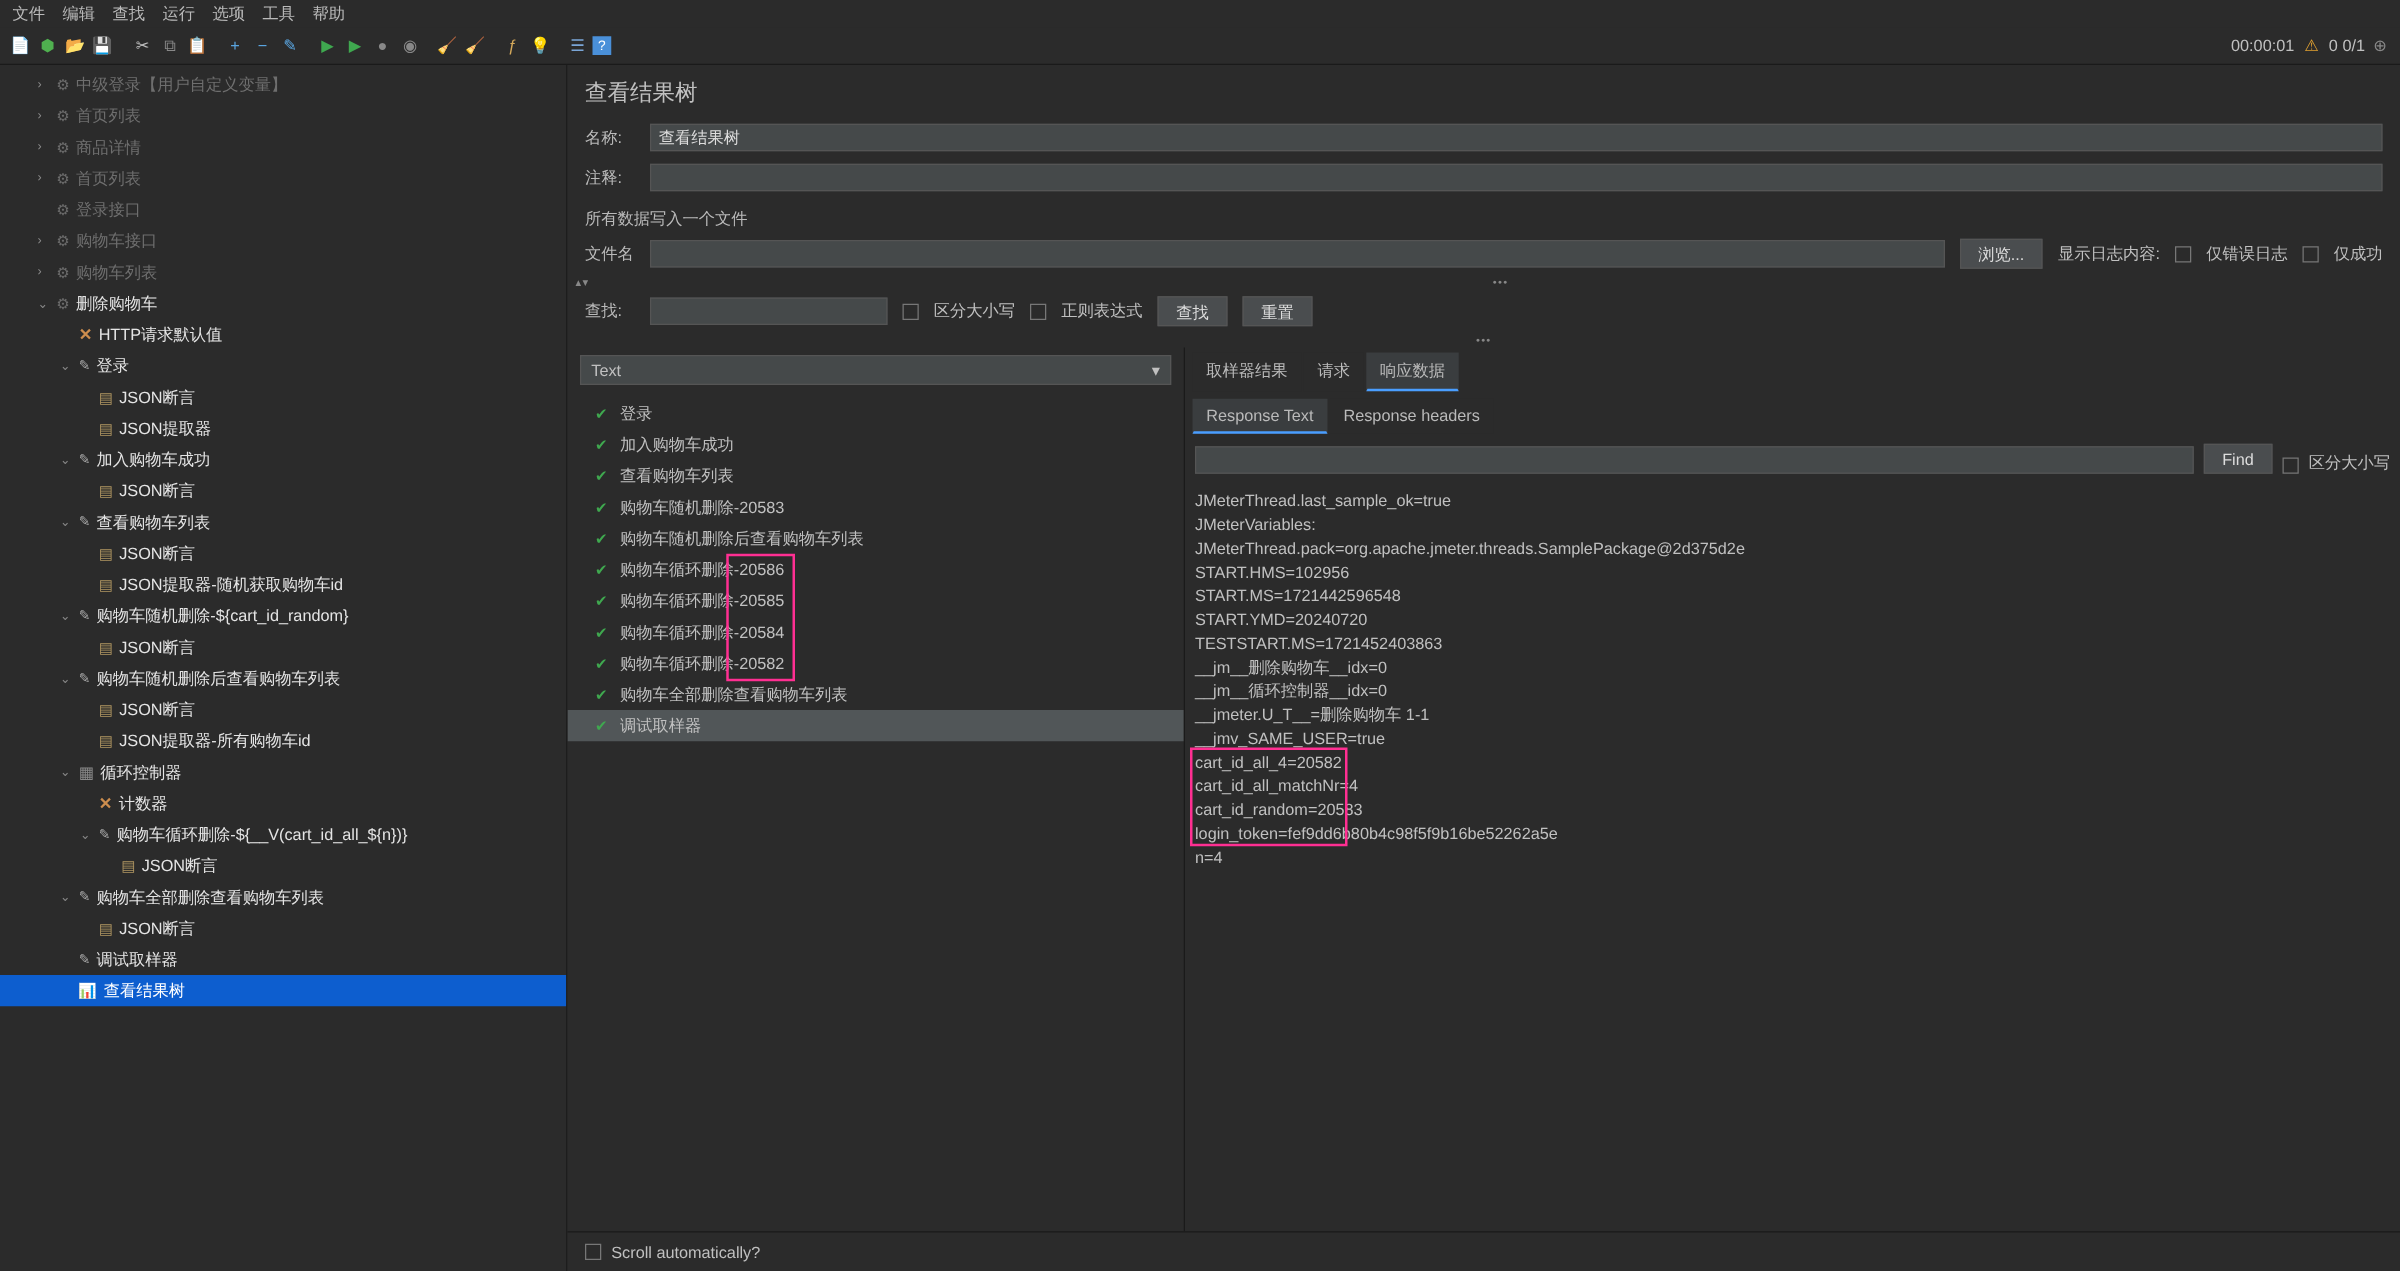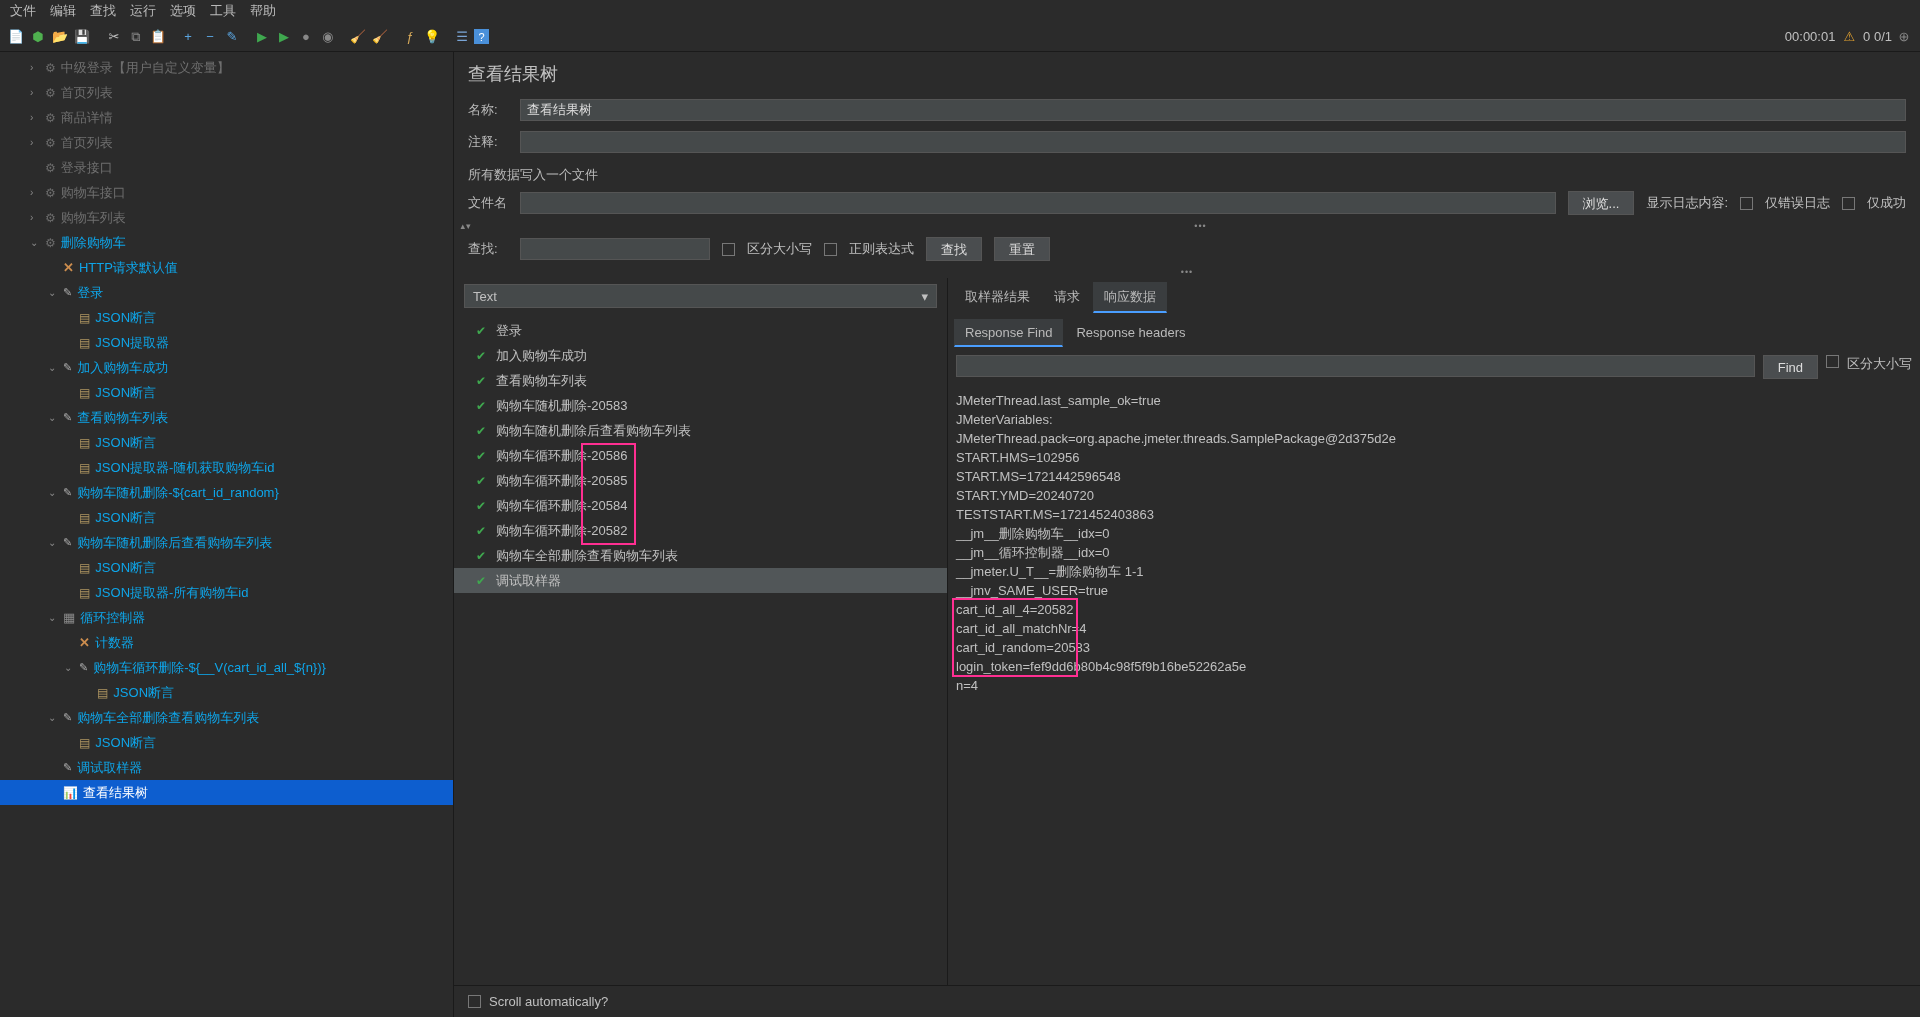--- a/index.html
+++ b/index.html
@@ -13,21 +13,21 @@
 .left-panel{width:454px;background:#2b2b2b;border-right:1px solid #1a1a1a;overflow-y:auto;padding-top:3px}
 .tree-row{display:flex;align-items:center;height:25px;padding-left:18px;gap:5px;white-space:nowrap}
 .tree-row.selected{background:#0d5ecf;color:#fff}
 .tree-row.selected span{color:#fff}
 .caret{width:10px;color:#888;font-size:10px}
 .gear-icon{color:#6b6b6b;font-size:12px}
 .pencil-icon{color:#aaa;font-size:11px}
 .doc-icon{color:#b09662;font-size:12px}
 .graph-icon{color:#7b9fcc;font-size:12px}
 .x-icon{color:#cc8d4e;font-weight:bold}
-.tree-label{color:#0ea5e9}
+.tree-label{color:#e5e5e5}
 .dim{color:#6e6e6e}
 .indent1{padding-left:30px}
 .indent2{padding-left:48px}
 .indent3{padding-left:64px}
 .indent4{padding-left:82px}
 .right-panel{flex:1;display:flex;flex-direction:column;background:#2b2b2b}
 .panel-title{font-size:18px;color:#c0c0c0;padding:10px 14px 8px}
 .form-row{display:flex;align-items:center;padding:5px 14px;gap:12px}
 .form-label{color:#bababa;min-width:40px}
 .form-input{flex:1;background:#45494a;border:1px solid #555;height:22px;padding:0 6px;color:#ddd}
@@ -42,21 +42,21 @@
 .result-list{flex:1;overflow-y:auto;padding:4px 0}
 .result-item{display:flex;align-items:center;height:25px;padding-left:20px;gap:8px}
 .result-item.sel{background:#515658}
 .shield-ok{width:14px;height:14px;display:flex;align-items:center;justify-content:center;color:#3fa84f;font-size:12px}
 .highlight-box{position:absolute;border:2px solid #ff2f92;pointer-events:none}
 .detail-panel{flex:1;display:flex;flex-direction:column}
 .tabs{display:flex;padding:4px 6px;gap:2px}
 .tab{padding:5px 10px;color:#bababa;background:#2b2b2b;border:1px solid transparent}
 .tab.active{background:#3a3d3f;border-bottom:2px solid #4a9eff}
 .subtabs{display:flex;padding:2px 6px;gap:2px}
-.find-row{display:flex;padding:6px 8px;gap:8px;align-items:flex-start}
+.find-row{display:flex;padding:6px 8px;gap:8px;align-items:flex-end}
 .response-body{flex:1;overflow:auto;padding:6px 8px;font-family:Consolas,monospace;font-size:13px;line-height:19px;position:relative}
 .response-body div{white-space:pre;color:#c0c0c0}
 .scroll-row{display:flex;align-items:center;padding:8px 14px;gap:8px;border-top:1px solid #1a1a1a}
 .chk{width:13px;height:13px;border:1px solid #777;display:inline-block}
 .warn-icon{color:#e0a030}
 input{background:#45494a;border:1px solid #555;color:#ddd;height:22px;padding:0 6px}
 </style>
 </head>
 <body>
 
@@ -352,21 +352,21 @@
           </div>
       </div>
 
       <div class="detail-panel">
         <div class="tabs">
           <div class="tab">取样器结果</div>
           <div class="tab">请求</div>
           <div class="tab active">响应数据</div>
         </div>
         <div class="subtabs">
-          <div class="tab active">Response Find</div>
+          <div class="tab active">Response Text</div>
           <div class="tab">Response headers</div>
         </div>
         <div class="find-row">
           <input style="flex: 1 1 0%;">
           <button class="btn">Find</button>
           <span class="chk"></span>
           <span>区分大小写</span>
         </div>
         <div class="response-body" id="resp">
           <div class="highlight-box" style="left:4px;top:213px;width:126px;height:79px"></div>

